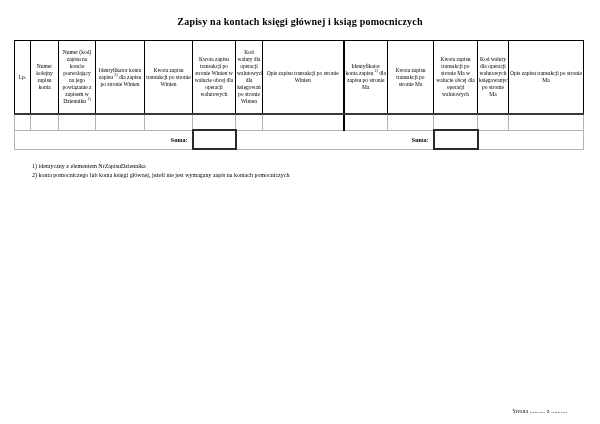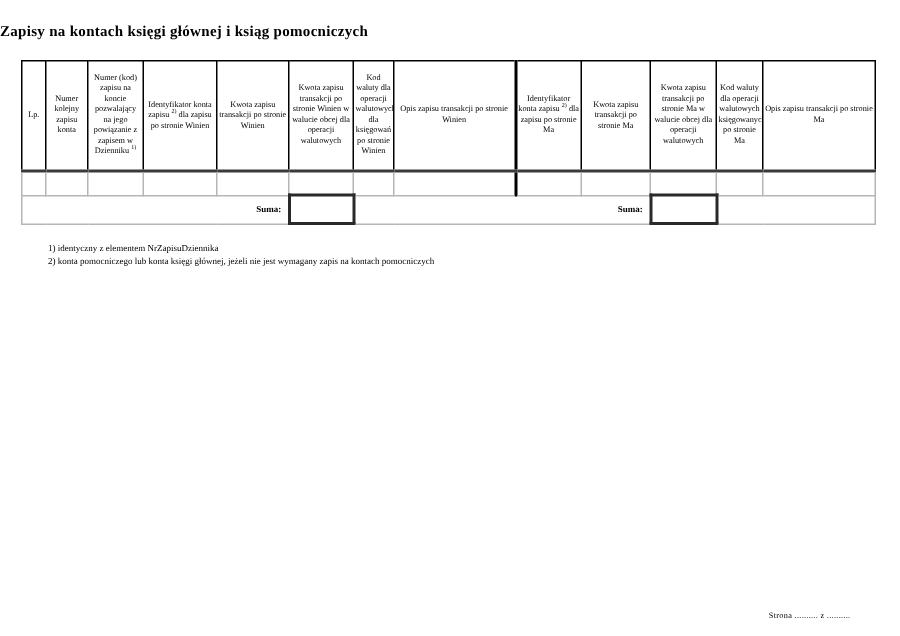--- a/index.html
+++ b/index.html
@@ -7,21 +7,21 @@
     width:600px;height:424px;
     background:#ffffff;
     font-family:"Liberation Serif", serif;
     color:#000;
     position:relative;
     overflow:hidden;
   }
   .page-title{
     position:absolute;
     top:16px;left:0;right:0;
-    text-align:left;
+    text-align:center;
     font-size:10px;
     font-weight:bold;
     letter-spacing:0.2px;
   }
   table.ledger{
     position:absolute;
     left:14px;top:40px;
     width:569px;
     border-collapse:collapse;
     table-layout:fixed;

